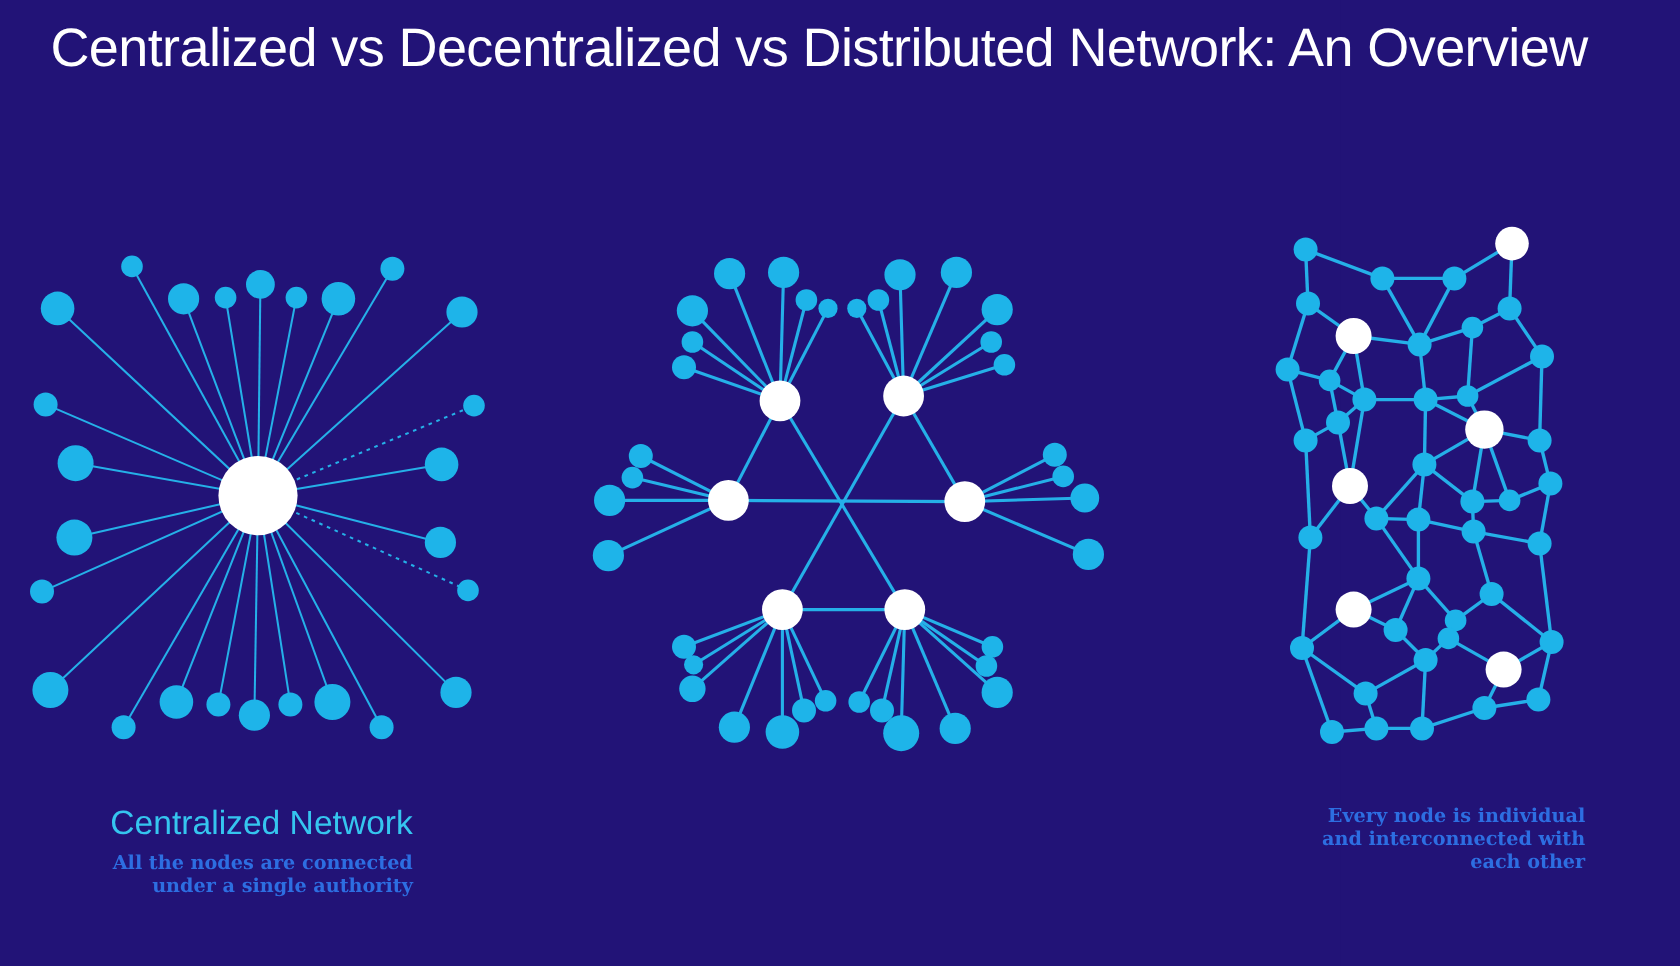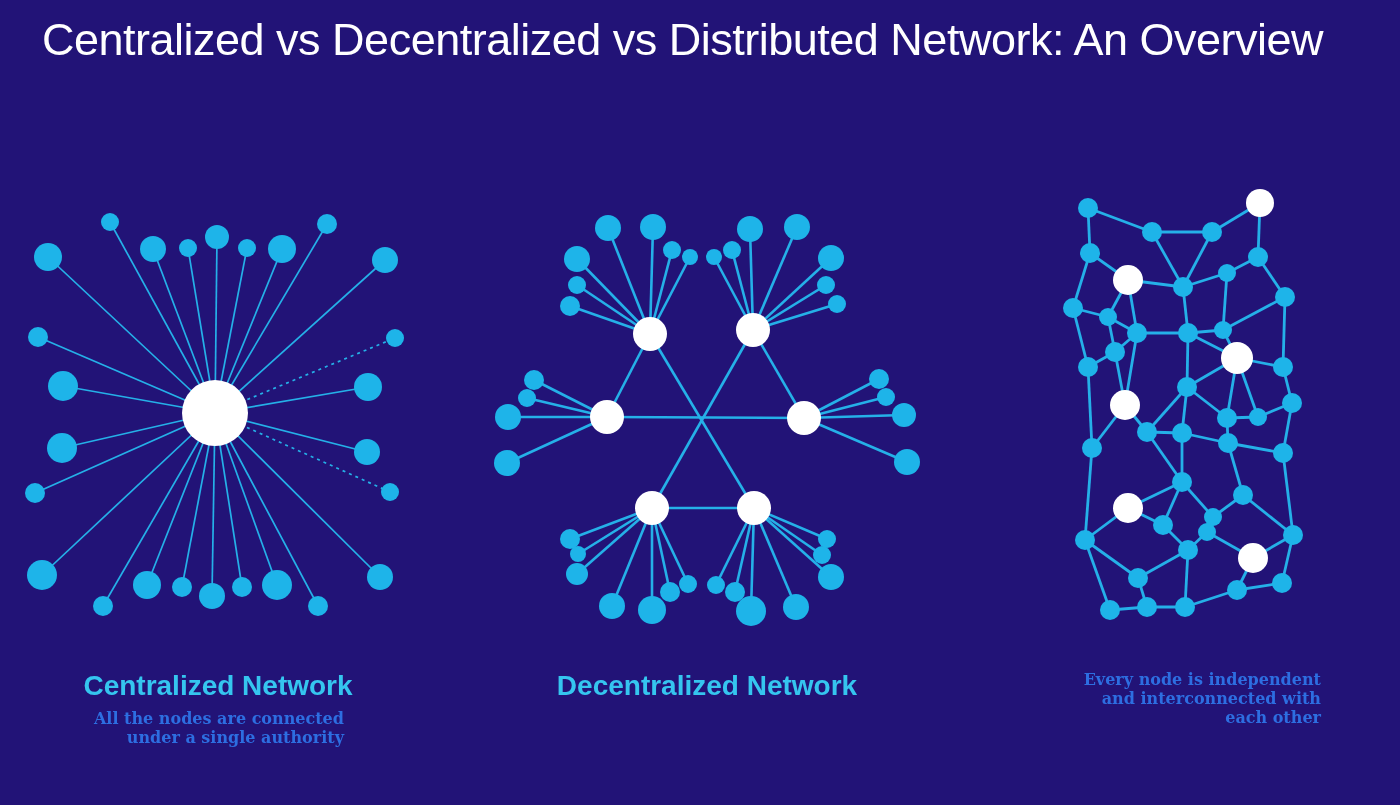--- a/index.html
+++ b/index.html
@@ -18,21 +18,21 @@
   }
   svg.net{position:absolute;overflow:visible;}
   #svg-centralized{left:0;top:170px;width:470px;height:500px;}
   #svg-decentralized{left:470px;top:170px;width:470px;height:500px;}
   #svg-distributed{left:1000px;top:170px;width:400px;height:500px;}
   .caption{
     position:absolute;top:670px;transform:translateX(-50%);
     text-align:center;
   }
   .cap-h{
-    font-size:28px;font-weight:700;
+    font-size:28px;font-weight:400;
     color:var(--heading,#35c5ef);
     font-family:"Liberation Sans",sans-serif;
     margin-bottom:7px;white-space:nowrap;text-align:right;
   }
   .cap-s{
     width:252px;margin:0 auto;
     font-size:16px;line-height:1.2;font-weight:700;
     color:var(--subtitle,#2d6ee1);
     font-family:"DejaVu Serif","Liberation Serif",serif;
     text-align:right;
@@ -310,19 +310,18 @@
       <circle cx="147" cy="437" r="10" fill="#1eb4e9"></circle>
       <circle cx="185" cy="437" r="10" fill="#1eb4e9"></circle>
     </svg>
 
   <div class="caption" style="left:218px">
     <div class="cap-h">Centralized Network</div>
     <div class="cap-s">All the nodes are connected under a single authority</div>
   </div>
 
   <div class="caption" style="left:707px">
-    <div class="cap-h">Decentralized Network</div>
   </div>
 
   <div class="caption" style="left:1195px">
-    <div class="cap-s">Every node is independent and interconnected with each other</div>
+    <div class="cap-s">Every node is individual and interconnected with each other</div>
   </div>
 </div>
 
 </body></html>

